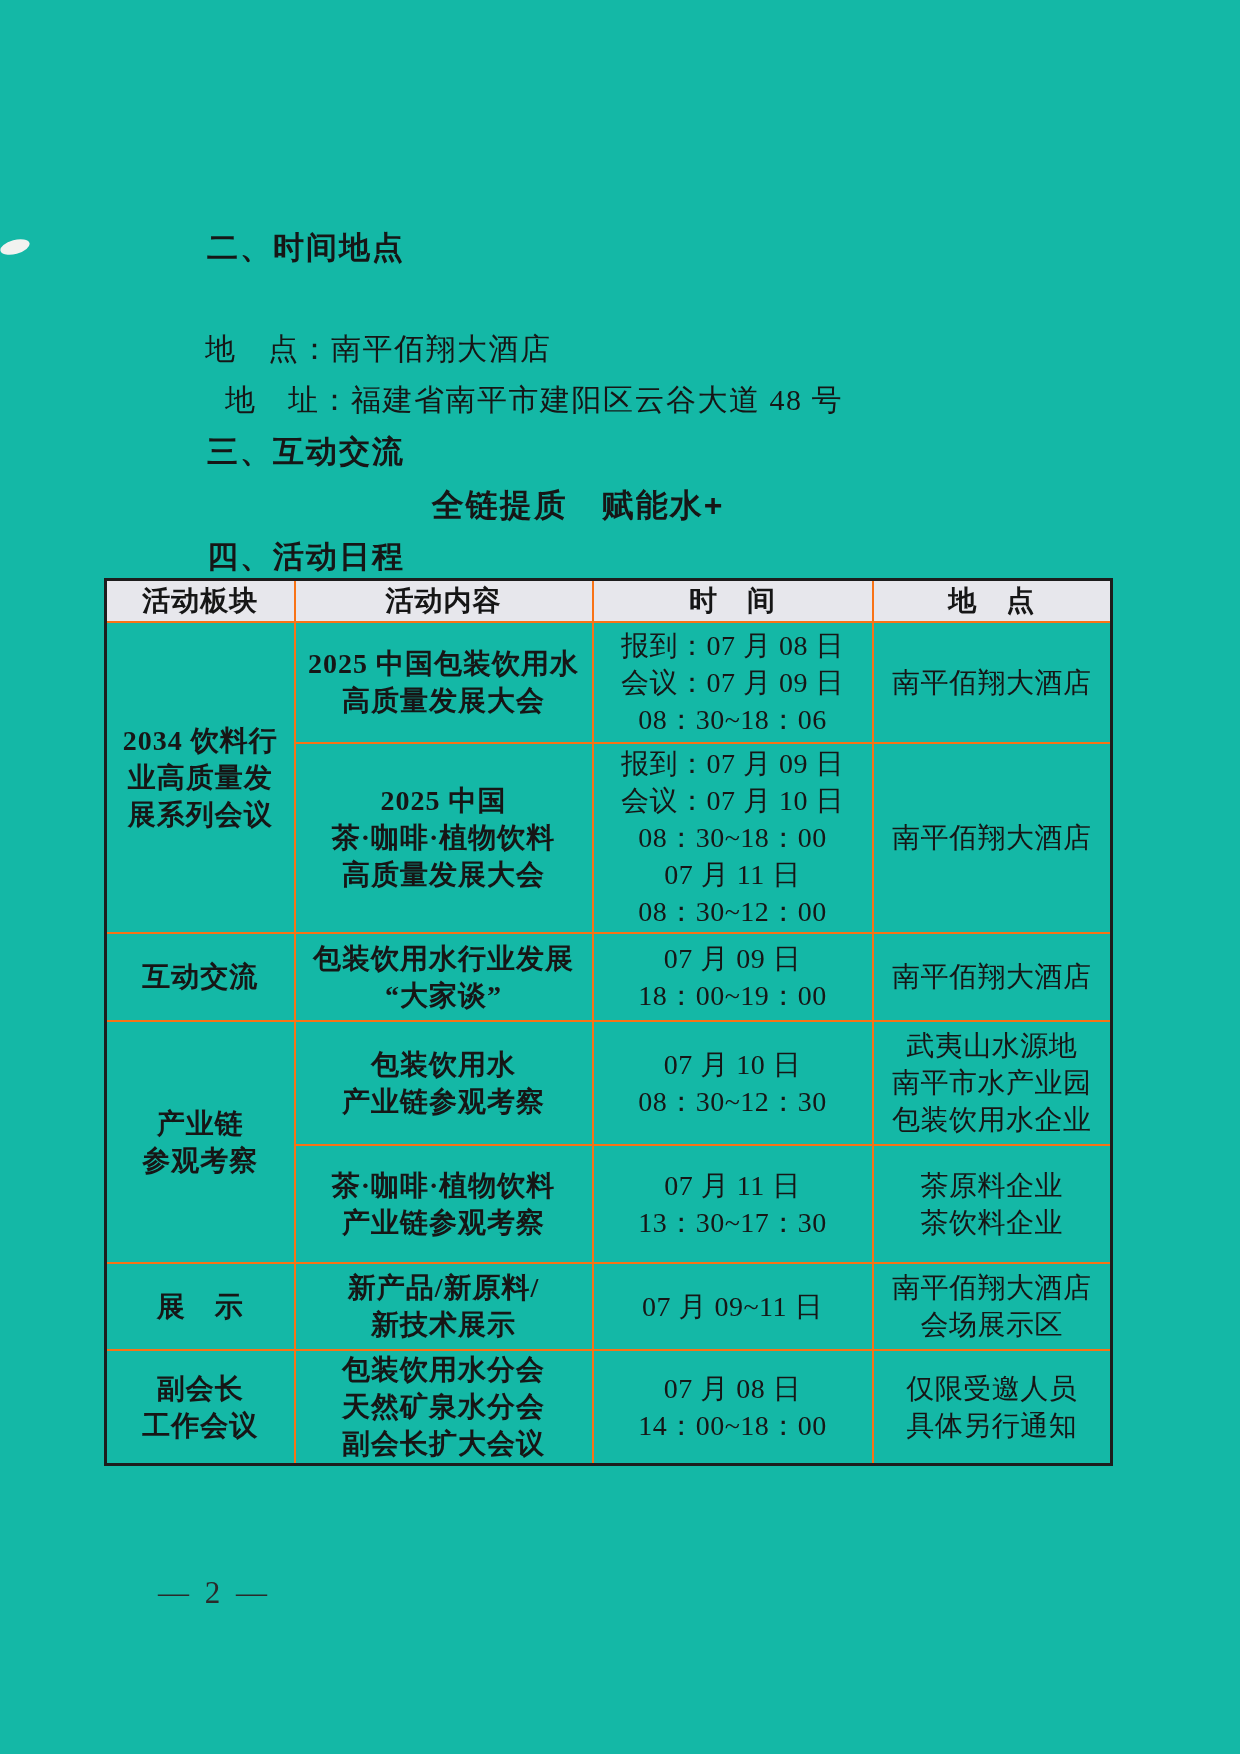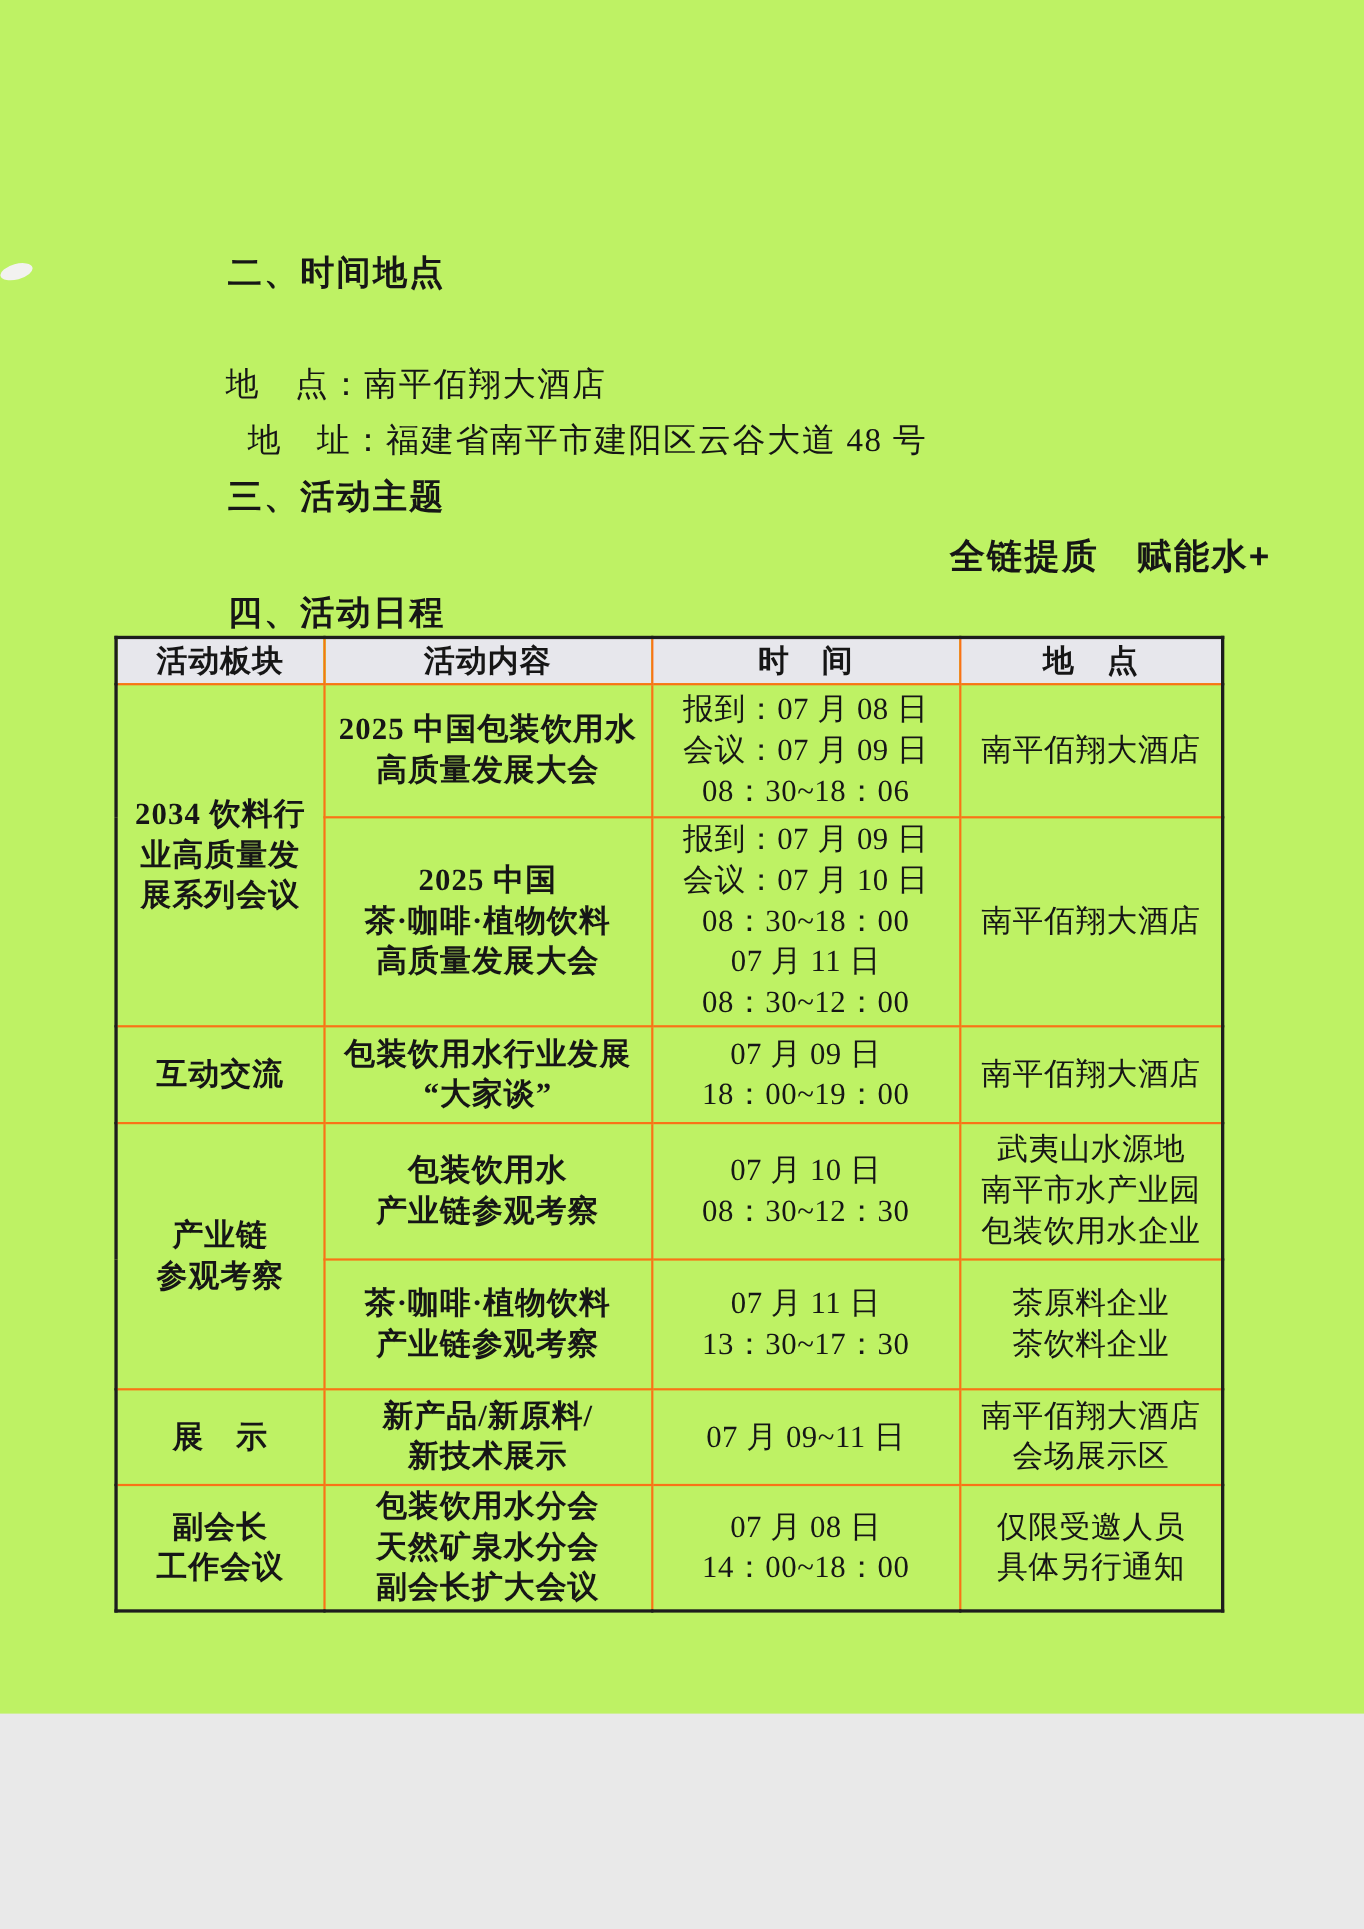--- a/index.html
+++ b/index.html
@@ -1,31 +1,31 @@
 <!DOCTYPE html>
 <html><head>
 <meta charset="utf-8">
 <style>
   html,body{margin:0;padding:0;background:#e9e9e9;}
   .page{
-    position:relative;width:1240px;height:1558px;margin:0 auto;
-    background:#bef264;overflow:hidden;color:#161616;
+    position:relative;width:1240px;height:1754px;margin:0 auto;
+    background:#14b8a6;overflow:hidden;color:#161616;
     font-family:"Liberation Serif","DejaVu Serif",serif;
   }
   .h-sans{
     font-family:"Liberation Sans","DejaVu Sans",sans-serif;
     font-weight:bold;font-size:31px;letter-spacing:2px;
     position:absolute;left:207px;white-space:nowrap;
   }
   .bodyline{
     position:absolute;left:205px;font-size:30px;letter-spacing:1.5px;
     white-space:nowrap;font-weight:400;
   }
   .theme{
-    position:absolute;left:0;width:1156px;text-align:right;
+    position:absolute;left:0;width:1156px;text-align:center;
     font-family:"Liberation Sans","DejaVu Sans",sans-serif;
     font-weight:bold;font-size:32px;letter-spacing:2px;top:484px;
   }
   table.sched{
     position:absolute;left:104px;top:578px;width:1006px;
     border-collapse:collapse;table-layout:fixed;
     border:3px solid #1d1d1d;
   }
   table.sched th,table.sched td{
     border:2px solid #f97316;
@@ -62,21 +62,21 @@
 
   <div class="smudge1"></div>
 
   <div class="h-sans" style="top:227px;">二、时间地点</div>
 
 
   <div class="bodyline" style="top:329px;">地　点：南平佰翔大酒店</div>
 
   <div class="bodyline" style="top:380px;margin-left:20px;">地　址：福建省南平市建阳区云谷大道 48 号</div>
 
-  <div class="h-sans" style="top:431px;">三、活动主题</div>
+  <div class="h-sans" style="top:431px;">三、互动交流</div>
 
   <div class="theme">全链提质　赋能水+</div>
 
   <div class="h-sans" style="top:536px;">四、活动日程</div>
 
   <table class="sched">
     <colgroup>
       <col style="width:189px">
       <col style="width:298px">
       <col style="width:280px">

